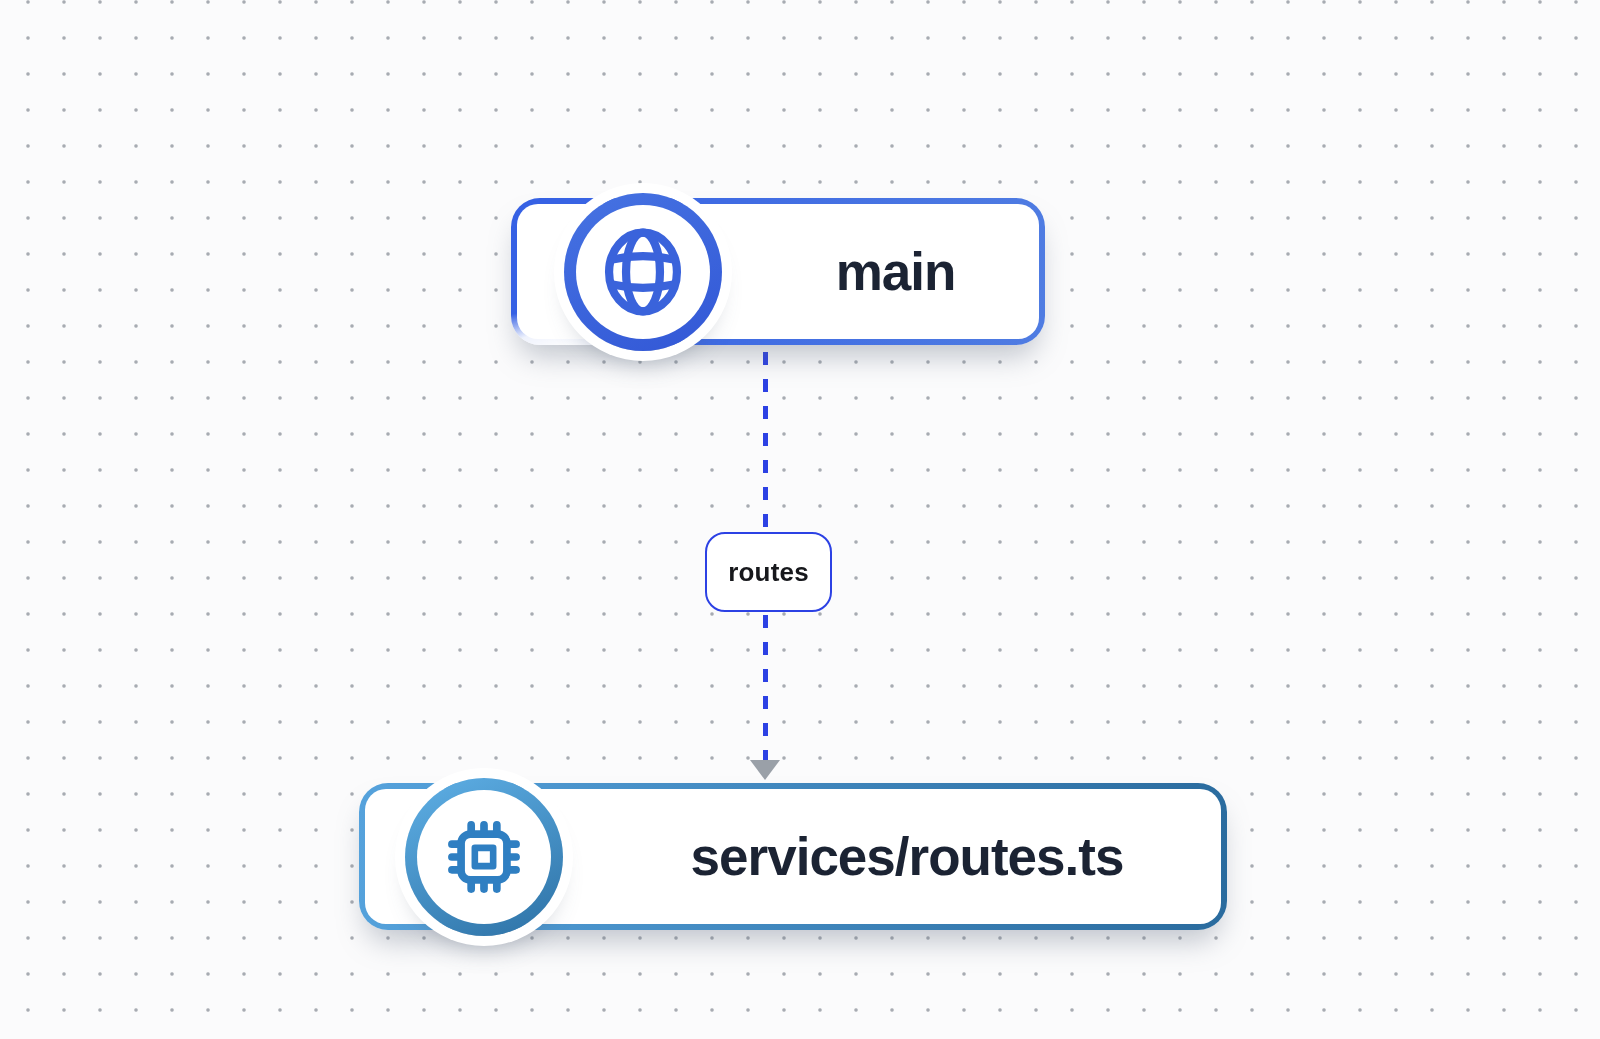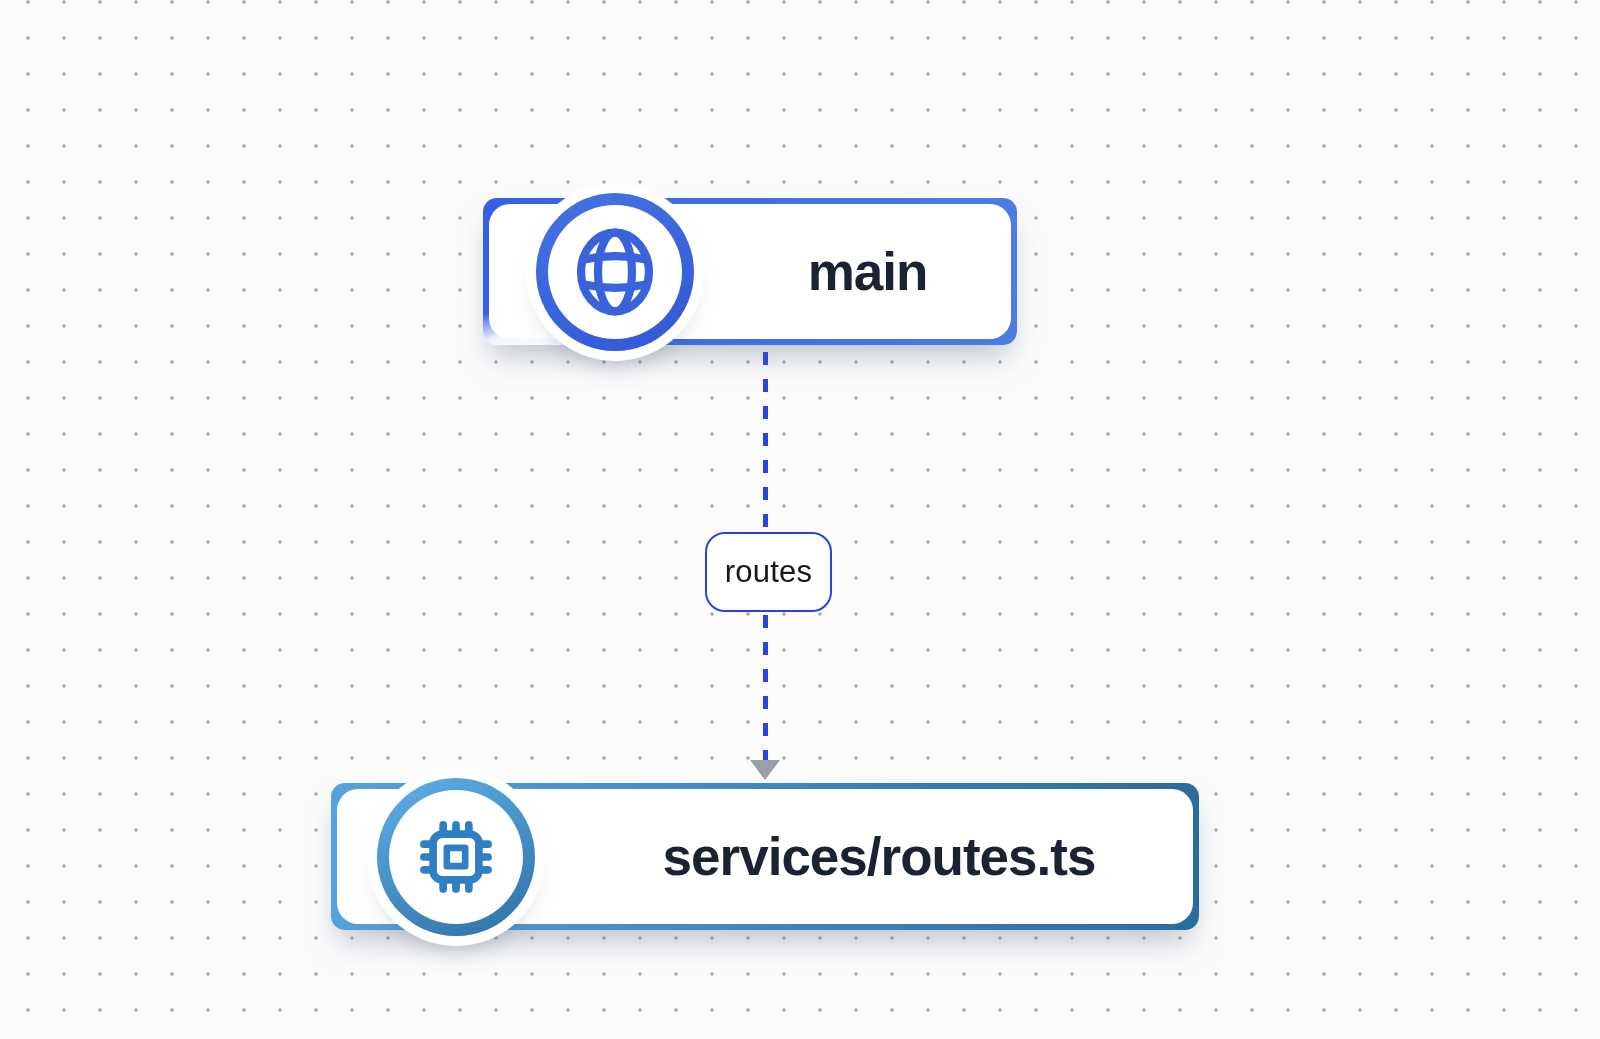--- a/index.html
+++ b/index.html
@@ -13,24 +13,25 @@
     background-color: var(--canvas-bg, #fbfbfc);
     background-image: radial-gradient(circle, var(--dot-color, #a7abb2) 1.3px, rgba(167,171,178,0.35) 1.8px, transparent 2.4px);
     background-size: 36px 36px;
     background-position: 10px 20px;
     overflow: hidden;
   }
 
   
   .node {
     position: absolute;
-    border-radius: 14px;
+    border-radius: 29px;
     padding: 6px;
     background-image: linear-gradient(94deg, var(--b1), var(--b2));
     box-shadow: 0 18px 30px -8px rgba(96,108,128,0.40);
+    margin-left: 28px;
   }
   
   .node--fade-bl {
     background-image:
       radial-gradient(190px 64px at 10% 103%, #ffffff 0%, rgba(255,255,255,0.92) 28%, rgba(255,255,255,0) 62%),
       linear-gradient(94deg, var(--b1), var(--b2));
   }
   .node-main     { left: 483px; top: 198px; width: 534px; height: 147px; }
   .node-services { left: 331px; top: 783px; width: 868px; height: 147px; }
 
@@ -88,22 +89,22 @@
   .edge-label {
     position: absolute;
     left: 705px; top: 532px;
     width: 127px; height: 80px;
     background: #ffffff;
     border: 2.5px solid var(--label-border, #2c41e4);
     border-radius: 20px;
     display: flex; align-items: center; justify-content: center;
   }
   .edge-label-text {
-    font-size: 31px;
-    font-weight: 400;
+    font-size: 26px;
+    font-weight: 700;
     letter-spacing: 0.2px;
     color: var(--label-text, #17181c);
   }
 
   .arrowhead {
     position: absolute;
     left: 750px; top: 760px;
     width: 0; height: 0;
     border-left: 15px solid transparent;
     border-right: 15px solid transparent;

